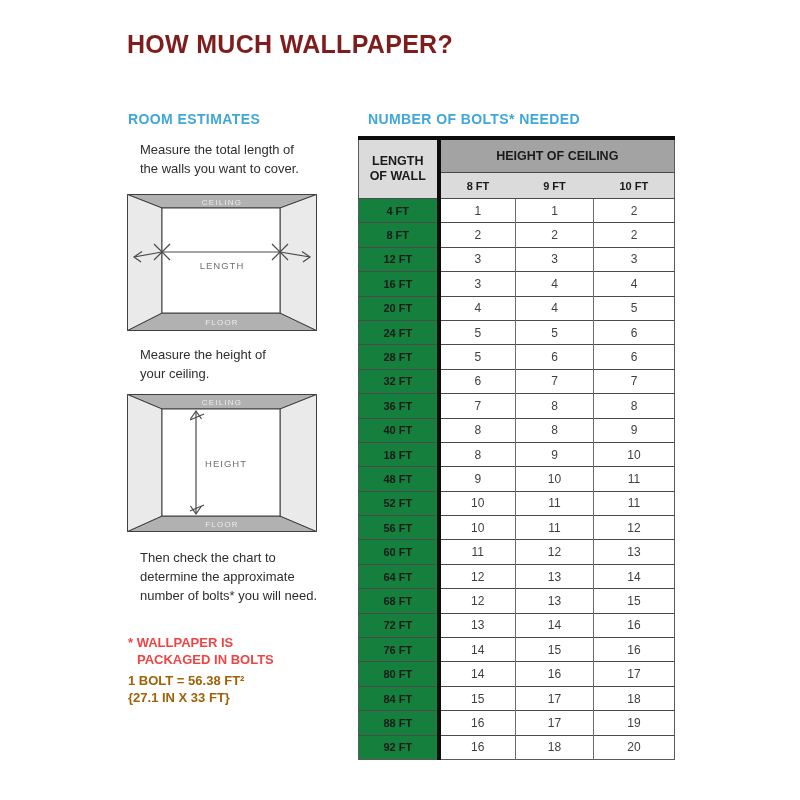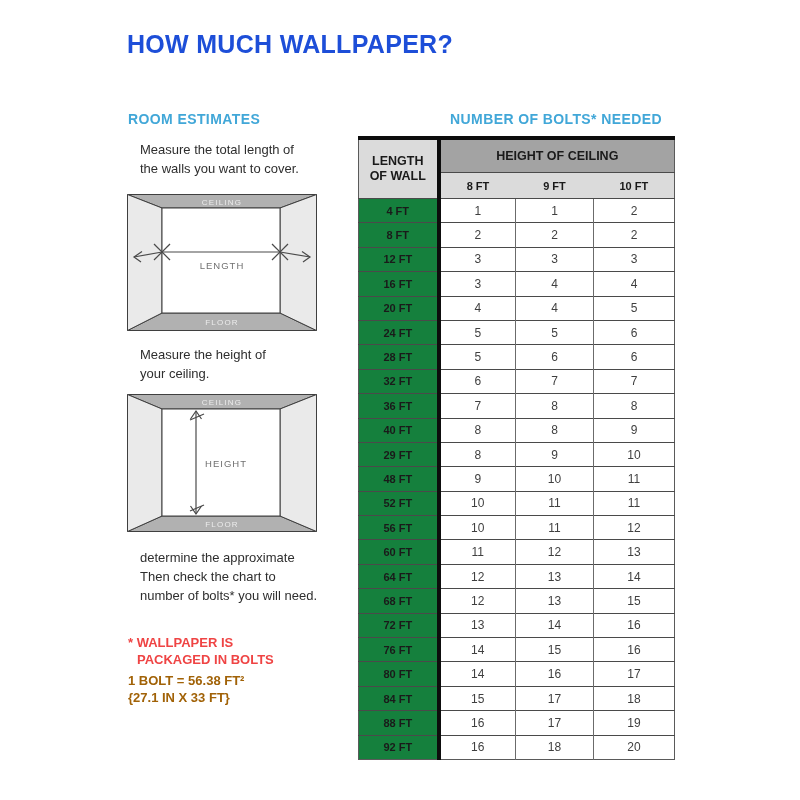--- a/index.html
+++ b/index.html
@@ -9,21 +9,21 @@
   }
   .accent { color:#41a7d8; }
   .page-title {
     position:absolute; left:127px; top:30px; margin:0;
     font-size:25px; font-weight:bold; letter-spacing:0.3px;
   }
   .section-heading {
     position:absolute; margin:0; font-size:14px; font-weight:bold; letter-spacing:0.4px;
   }
   .room-estimates-heading { left:128px; top:111px; }
-  .bolts-heading { left:346px; top:111px; width:316px; text-align:right; }
+  .bolts-heading { left:368px; top:111px; width:316px; text-align:left; }
   .para { position:absolute; left:140px; font-size:13px; line-height:19px; color:#2e2e2e; }
   .para-1 { top:140px; }
   .para-2 { top:345px; }
   .para-3 { top:548px; }
   .footnote-block { position:absolute; left:128px; top:634px; font-size:13px; font-weight:bold; line-height:17px; color:#ef4444; }
   .footnote-indent { padding-left:9px; }
   .bolt-spec-block { position:absolute; left:128px; top:672px; font-size:13px; font-weight:bold; line-height:17px; color:#a16207; }
   .diagram { position:absolute; left:126px; }
   .diagram-length { top:193px; }
   .diagram-height { top:393px; }
@@ -55,21 +55,21 @@
     background:#15803d; font-weight:bold; font-size:11px; color:#1a1a1a;
     border-right:4px solid #0d0d0d;
   }
   .bolts-table tbody td.val-cell + td.val-cell { border-left:1px solid #6b6b6b; }
 </style>
 </head>
 <body>
 
 <div class="canvas">
 
-  <h1 class="page-title accent" style="color: #1d4ed8;">HOW MUCH WALLPAPER?</h1>
+  <h1 class="page-title accent" style="color: #7f1d1d;">HOW MUCH WALLPAPER?</h1>
 
   <h2 class="section-heading room-estimates-heading accent" style="color: rgb(65, 167, 216);">ROOM ESTIMATES</h2>
   <h2 class="section-heading bolts-heading accent" style="color: rgb(65, 167, 216);">NUMBER OF BOLTS* NEEDED</h2>
 
   <div class="para para-1">
     <div>Measure the total length of</div>
     <div>the walls you want to cover.</div>
   </div>
 
   <svg class="diagram diagram-length" width="192" height="139" viewBox="0 0 192 139">
@@ -111,22 +111,22 @@
       <polyline points="64.5,113 70,121 75.5,113"></polyline>
       <line x1="64" y1="27" x2="78" y2="21"></line>
       <line x1="64" y1="118" x2="78" y2="112"></line>
     </g>
     <text class="room-label" x="96" y="12" text-anchor="middle">CEILING</text>
     <text class="room-label" x="96" y="134" text-anchor="middle">FLOOR</text>
     <text class="measure-label" x="100" y="74" text-anchor="middle">HEIGHT</text>
   </svg>
 
   <div class="para para-3">
+    <div>Then check the chart to</div>
     <div>determine the approximate</div>
-    <div>Then check the chart to</div>
     <div>number of bolts* you will need.</div>
   </div>
 
   <div class="footnote-block">
     <div>* WALLPAPER IS</div>
     <div class="footnote-indent">PACKAGED IN BOLTS</div>
   </div>
 
   <div class="bolt-spec-block">
     <div>1 BOLT = 56.38 FT²</div>
@@ -209,21 +209,21 @@
           <td class="val-cell">8</td>
           <td class="val-cell">8</td>
         </tr>
         <tr>
           <td class="wall-cell">40 FT</td>
           <td class="val-cell">8</td>
           <td class="val-cell">8</td>
           <td class="val-cell">9</td>
         </tr>
         <tr>
-          <td class="wall-cell">29 FT</td>
+          <td class="wall-cell">18 FT</td>
           <td class="val-cell">8</td>
           <td class="val-cell">9</td>
           <td class="val-cell">10</td>
         </tr>
         <tr>
           <td class="wall-cell">48 FT</td>
           <td class="val-cell">9</td>
           <td class="val-cell">10</td>
           <td class="val-cell">11</td>
         </tr>

